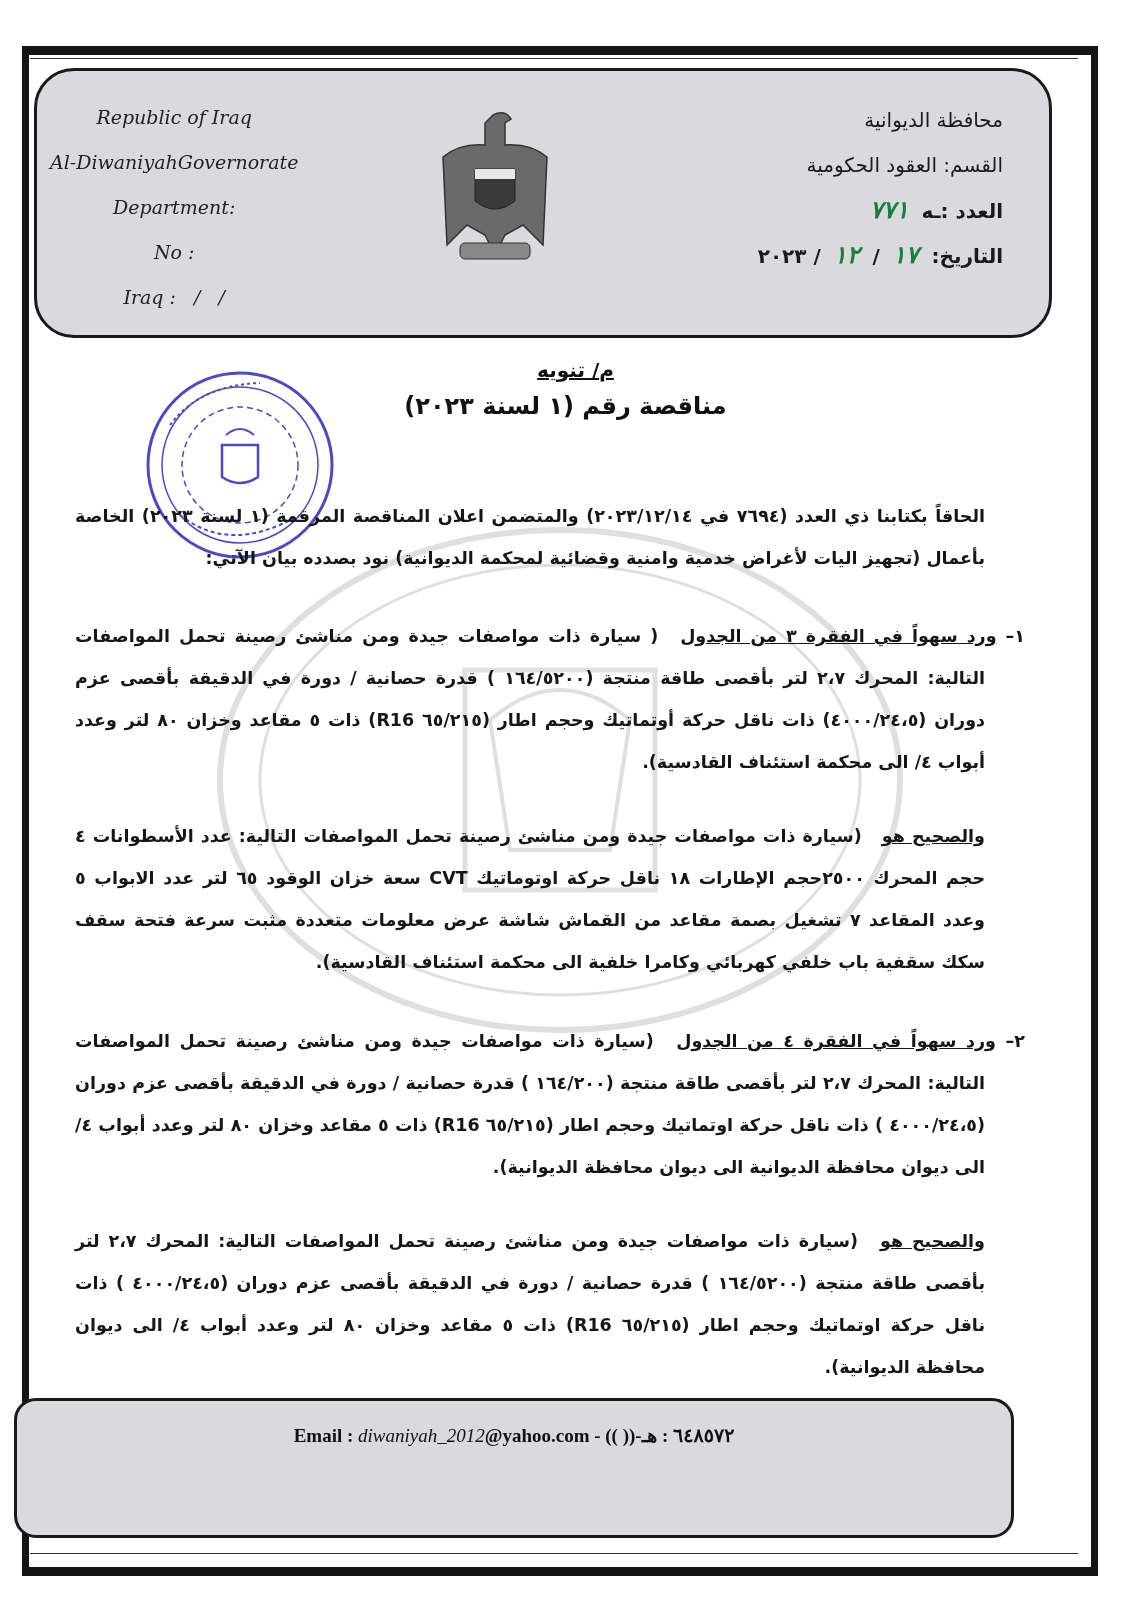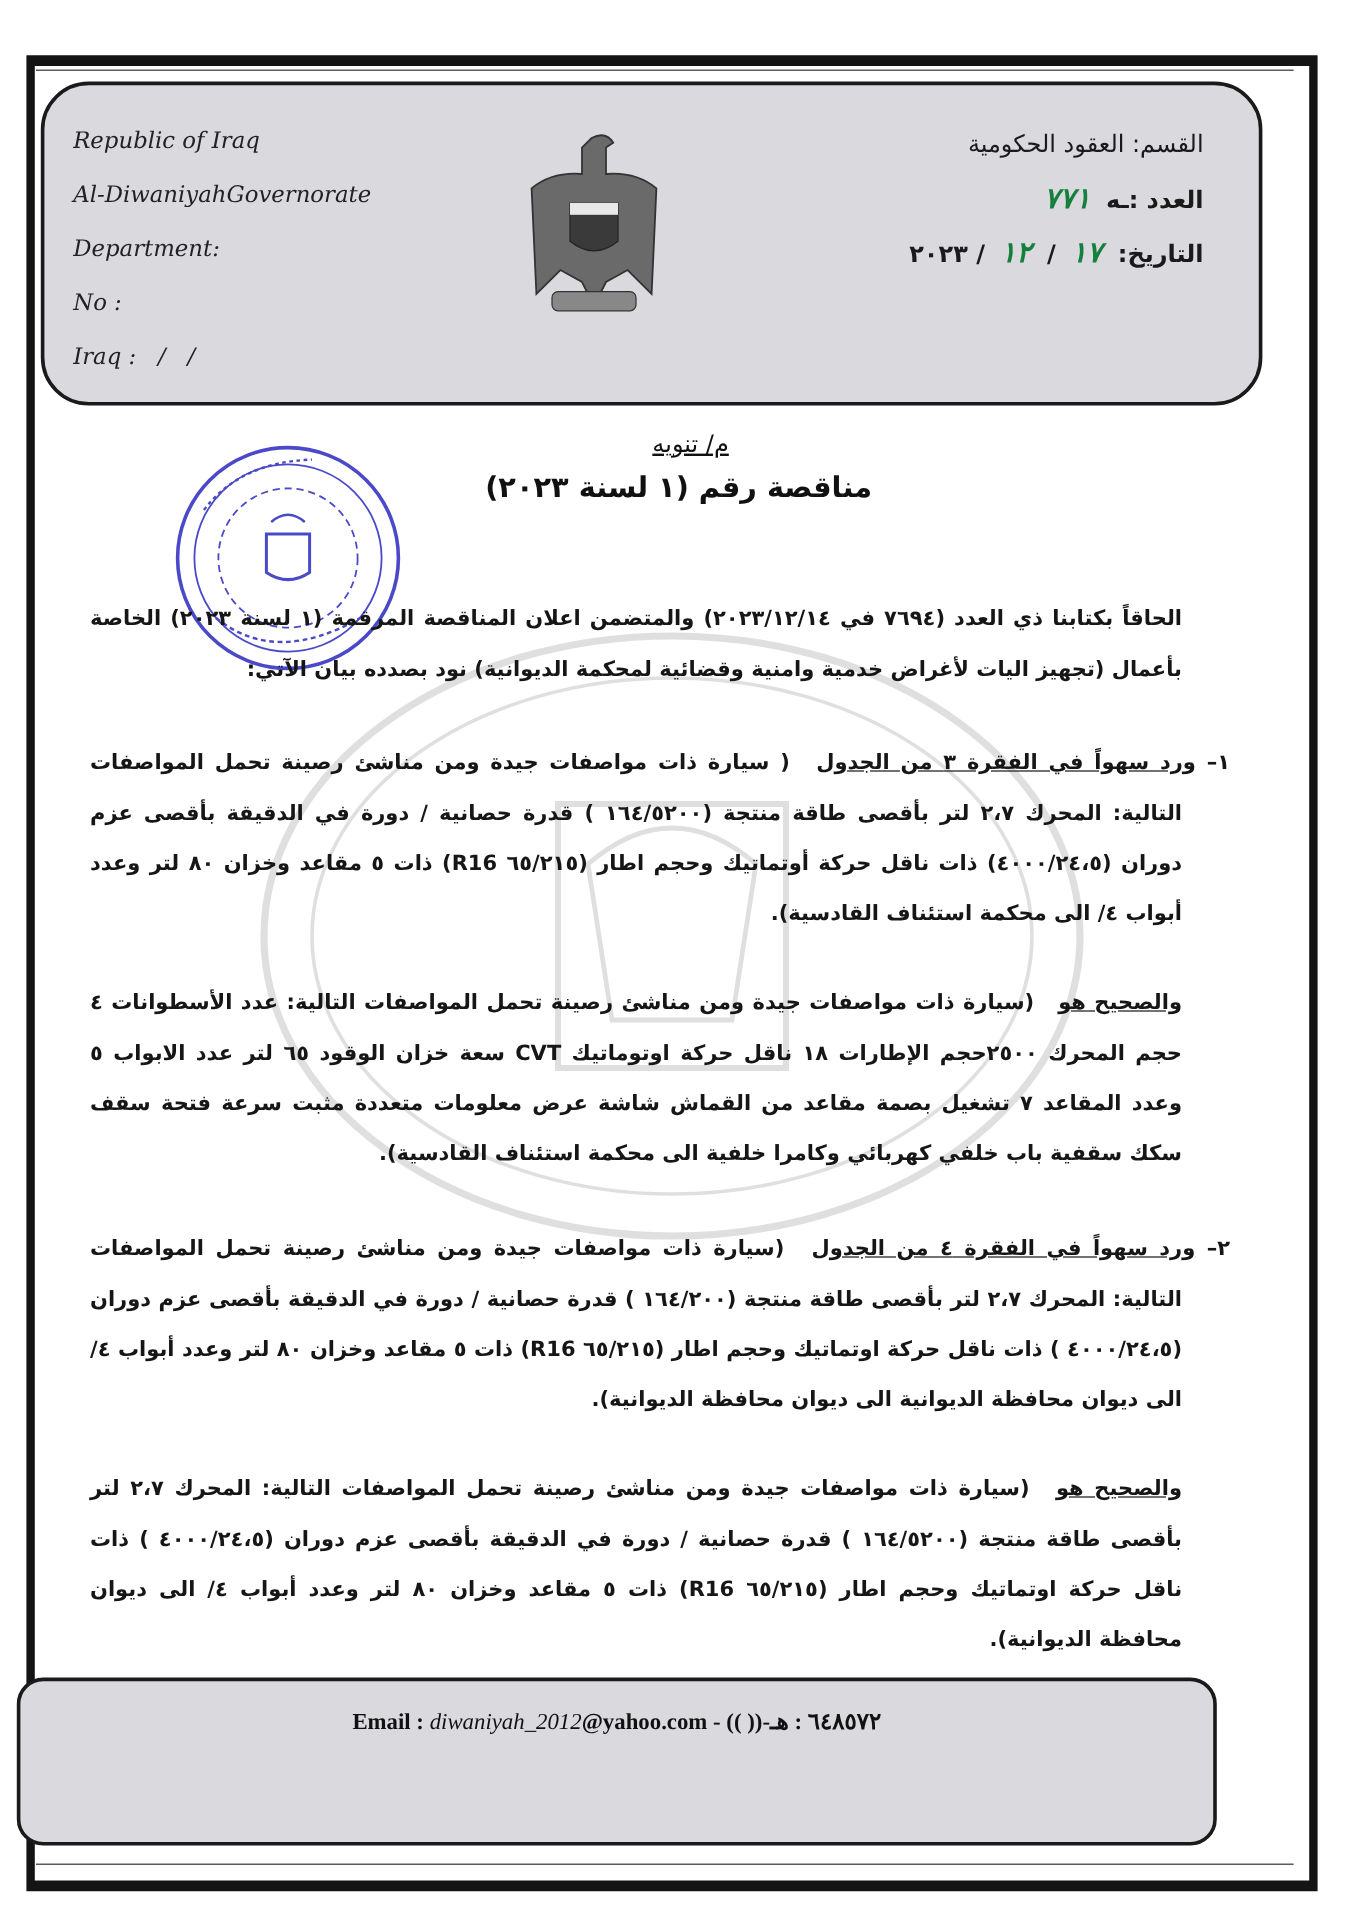--- a/index.html
+++ b/index.html
@@ -3,31 +3,31 @@
   <meta charset="utf-8">
   <style>
     html, body { margin: 0; padding: 0; background: #ffffff; }
     body { width: 1131px; height: 1600px; position: relative; overflow: hidden; font-family: "DejaVu Sans", sans-serif; color: #111; }
 
     .outer-frame { position: absolute; left: 22px; top: 46px; width: 1062px; height: 1512px; border: 7px solid #141414; border-top-width: 9px; border-bottom-width: 9px; }
     .inner-line-top { position: absolute; left: 30px; top: 58px; width: 1048px; height: 0; border-top: 1px solid #333; }
     .inner-line-bottom { position: absolute; left: 30px; top: 1553px; width: 1048px; height: 0; border-top: 1px solid #333; }
 
     .header-box { position: absolute; left: 34px; top: 68px; width: 1018px; height: 270px; background: #d9d9de; border: 3px solid #1a1a1a; border-radius: 40px; box-sizing: border-box; }
-    .hdr-en { position: absolute; left: 61px; top: 95px; font-family: "DejaVu Serif", serif; font-style: italic; font-size: 19px; line-height: 45px; color: #222; }
+    .hdr-en { position: absolute; left: 50px; top: 95px; font-family: "DejaVu Serif", serif; font-style: italic; font-size: 19px; line-height: 45px; color: #222; text-align: center; }
     .hdr-en div { height: 45px; }
     .hdr-ar { position: absolute; right: 128px; top: 98px; direction: rtl; text-align: right; font-family: "DejaVu Sans", sans-serif; font-size: 20px; line-height: 45px; color: #1a1a1a; }
     .hdr-ar div { height: 45px; white-space: nowrap; }
     .hdr-ar .bold { font-weight: bold; }
     .handwritten { color: #15803d; font-style: italic; font-size: 24px; margin: 0 6px; }
 
     .emblem { position: absolute; left: 435px; top: 105px; width: 120px; height: 160px; }
 
     .title-block { position: absolute; left: 0; width: 1131px; top: 358px; text-align: center; direction: rtl; }
-    .title-1 { font-weight: normal; font-size: 20px; text-decoration: underline; margin-left: 20px; }
+    .title-1 { font-weight: bold; font-size: 20px; text-decoration: underline; margin-left: 20px; }
     .title-2 { font-weight: bold; font-size: 24px; margin-top: 10px; }
 
     .stamp { position: absolute; left: 140px; top: 365px; width: 200px; height: 200px; }
     .watermark { position: absolute; left: 210px; top: 520px; width: 700px; height: 520px; opacity: 0.18; }
 
     .body-text { position: absolute; left: 75px; width: 910px; direction: rtl; text-align: justify; font-weight: bold; font-size: 17.5px; line-height: 42px; color: #161616; }
     .body-text .ul { text-decoration: underline; margin-left: 13px; }
     .p-intro { top: 495px; }
     .p1 { top: 615px; padding-right: 0; }
     .p1c { top: 815px; }
@@ -63,20 +63,21 @@
 </div>
 
 <svg class="emblem" viewBox="0 0 120 160">
   <path d="M58 10 Q70 4 76 14 L70 18 L70 40 Q95 38 112 52 L108 140 L88 120 L70 130 L60 150 L50 130 L32 120 L12 140 L8 52 Q25 38 50 40 L50 18 Z" fill="#6a6a6a" stroke="#333" stroke-width="1.5"></path>
   <path d="M40 64 L80 64 L80 96 Q60 112 40 96 Z" fill="#3a3a3a" stroke="#222"></path>
   <rect x="40" y="64" width="40" height="10" fill="#e8e8e8"></rect>
   <rect x="25" y="138" width="70" height="16" rx="5" fill="#888" stroke="#333"></rect>
 </svg>
 
 <div class="hdr-ar">
+  <div>محافظة الديوانية</div>
   <div>القسم: العقود الحكومية</div>
   <div class="bold">
     <span>العدد :ـه</span>
     <span class="handwritten">٧٧١</span>
   </div>
   <div class="bold">
     <span>التاريخ:</span>
     <span class="handwritten">١٧</span> /
     <span class="handwritten">١٢</span> /
     <span>٢٠٢٣</span>

